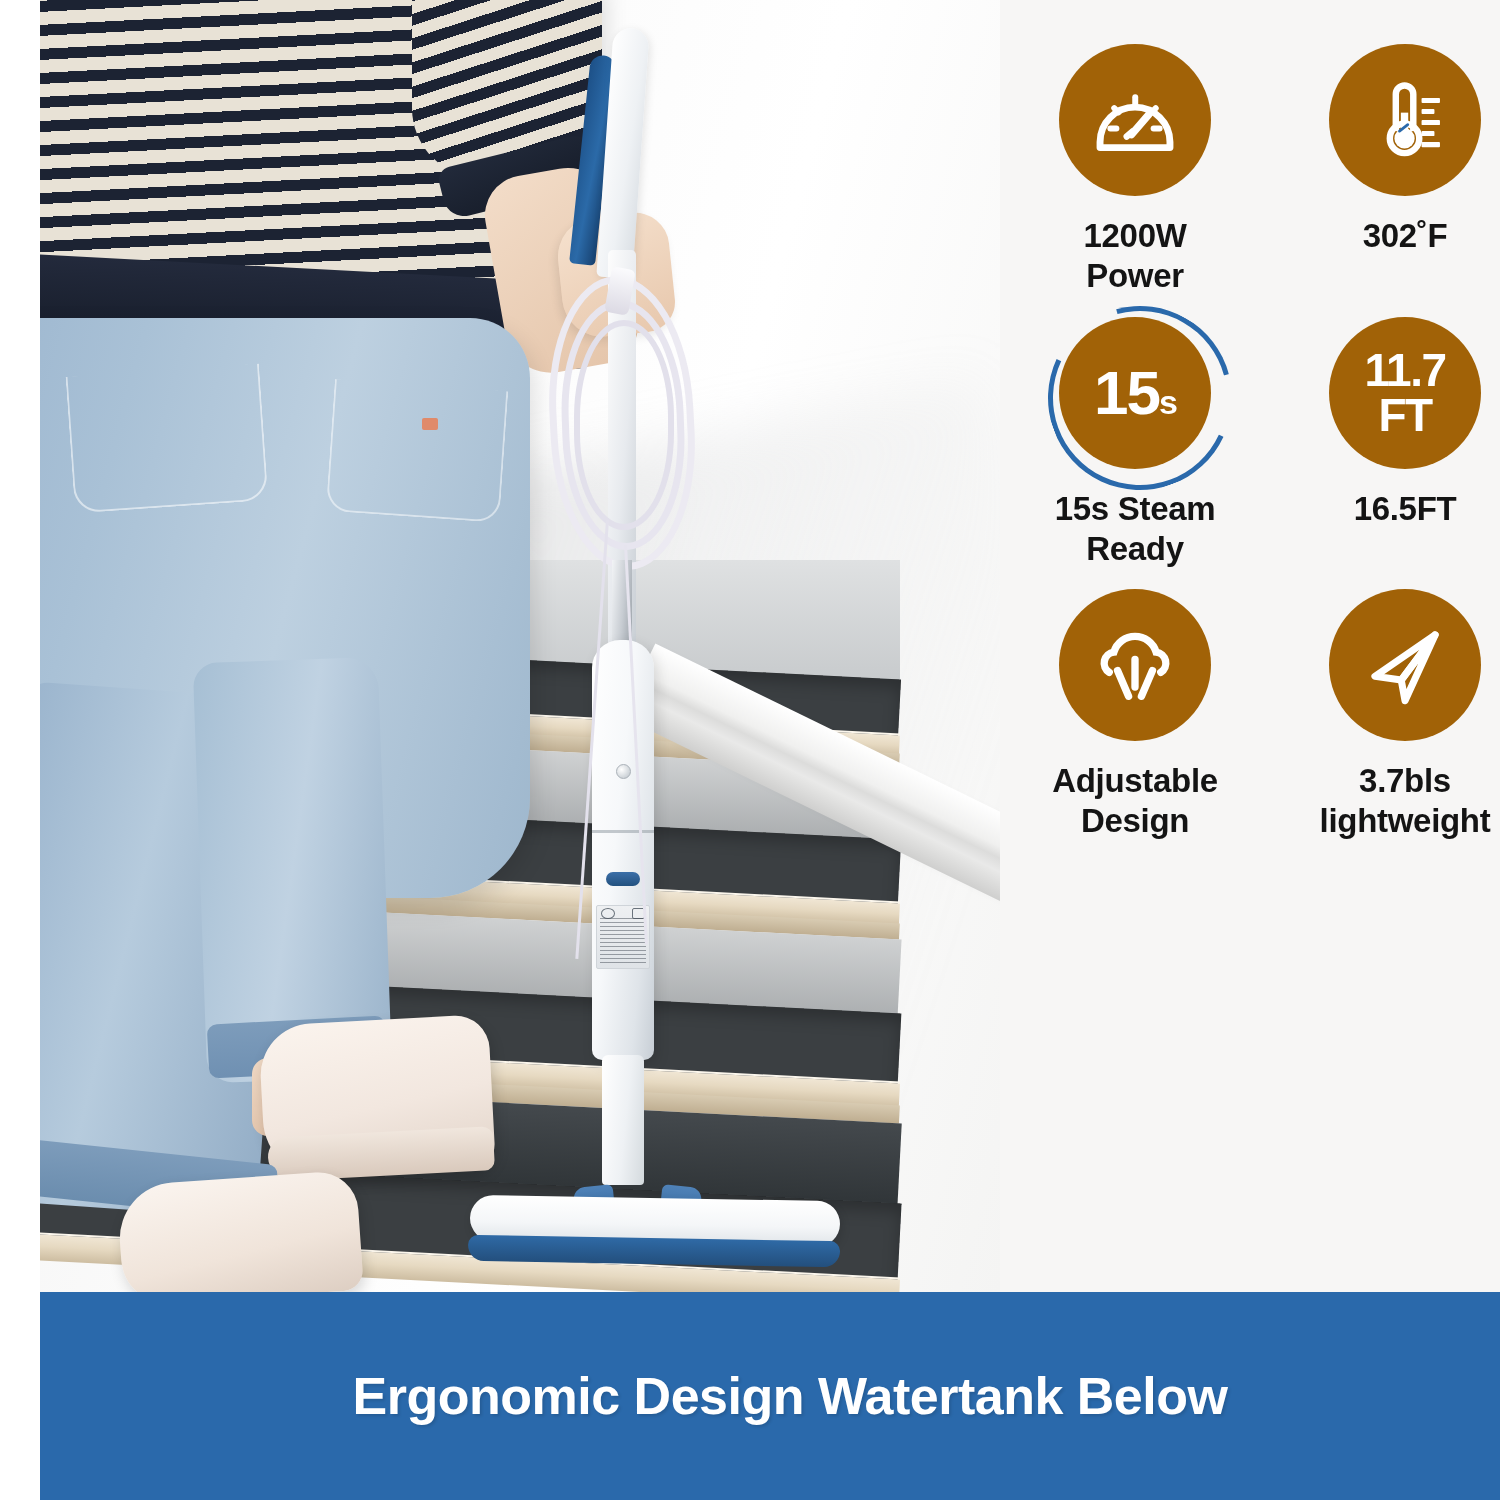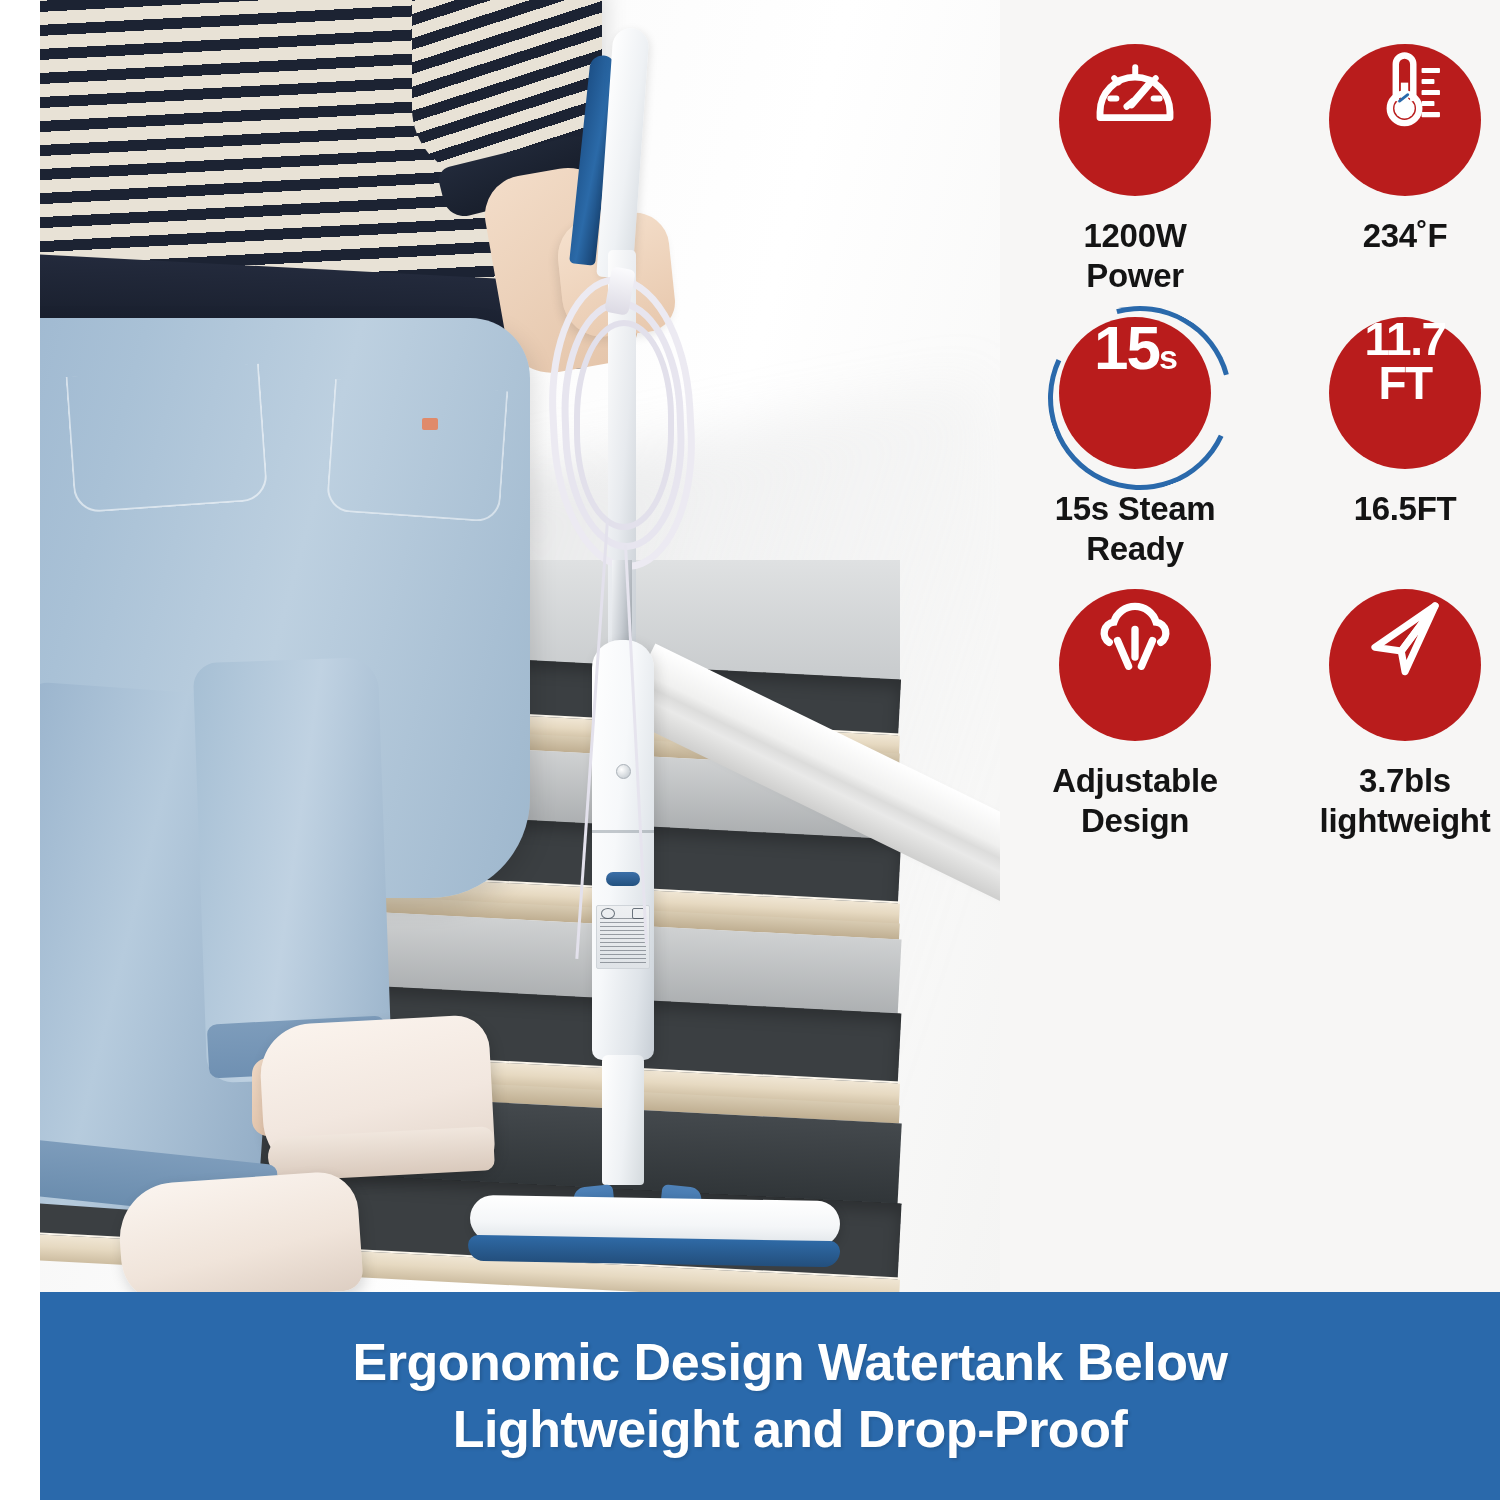--- a/index.html
+++ b/index.html
@@ -444,22 +444,23 @@
     display: flex;
     flex-direction: column;
     align-items: center;
     padding: 4px 6px 10px;
   }
   .feature.offset-right { grid-column: 2; }
   .circle {
     width: 152px;
     height: 152px;
     border-radius: 50%;
-    background: #b91c1c;
+    background: #a16207;
     display: flex;
+    align-items: center;
     justify-content: center;
     position: relative;
     flex: none;
   }
   .circle svg { display: block; }
   .f-label {
     margin-top: 20px;
     text-align: center;
     color: #141414;
     font-size: 33px;
@@ -641,21 +642,21 @@
               <rect x="45.5" y="42" width="8" height="26" fill="#fff"></rect>
               <path d="M44 62 L53 55" stroke="#2a69ab" stroke-width="3" stroke-linecap="round"></path>
               <rect x="68" y="26" width="20" height="5.5" rx="1" fill="#fff"></rect>
               <rect x="68" y="38" width="14" height="5.5" rx="1" fill="#fff"></rect>
               <rect x="68" y="50" width="20" height="5.5" rx="1" fill="#fff"></rect>
               <rect x="68" y="62" width="14" height="5.5" rx="1" fill="#fff"></rect>
               <rect x="68" y="74" width="20" height="5.5" rx="1" fill="#fff"></rect>
             </svg>
           </span>
         </div>
-        <div class="f-label">234˚F</div>
+        <div class="f-label">302˚F</div>
       </div>
 
       <div class="feature">
         <div class="circle">
           <span class="ring-arc"></span>
           <span class="ring-arc2"></span>
           <span class="txt-15"><span>15</span><span class="sm">s</span></span>
         </div>
         <div class="f-label">15s Steam
 Ready</div>
@@ -695,16 +696,15 @@
         </div>
         <div class="f-label">3.7bls
 lightweight</div>
       </div>
 
     </div>
   </div>
 
   <div class="banner">
     <div class="banner-line">Ergonomic Design Watertank Below</div>
-    <div class="banner-line">Lightweight and Drop-Proof</div>
   </div>
 
 </div>
 
 </body></html>

